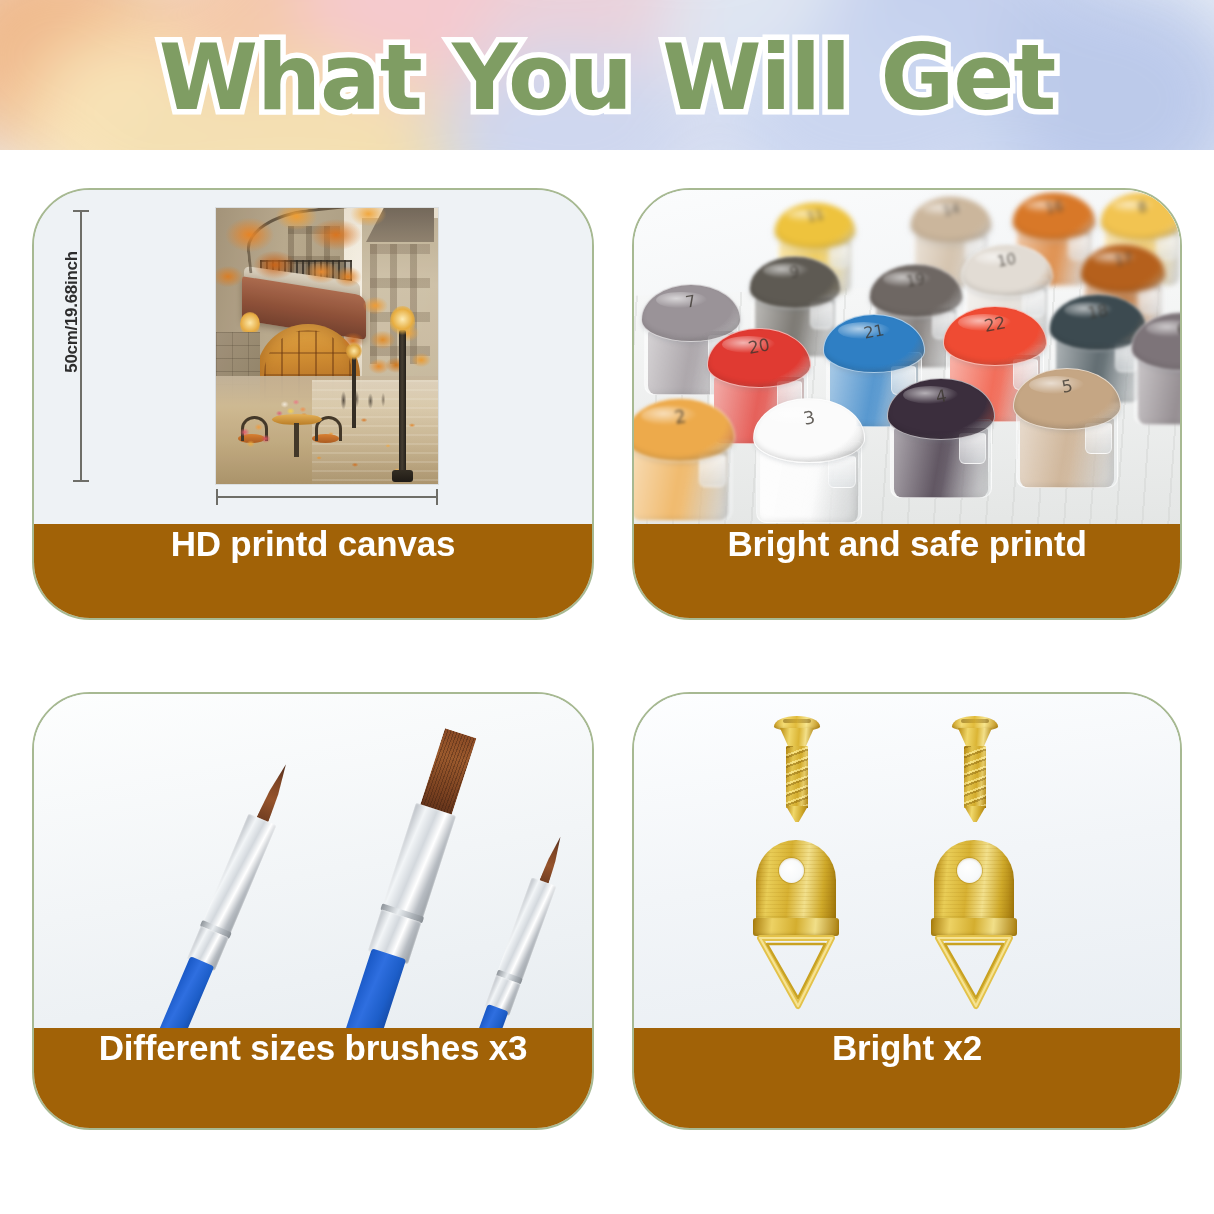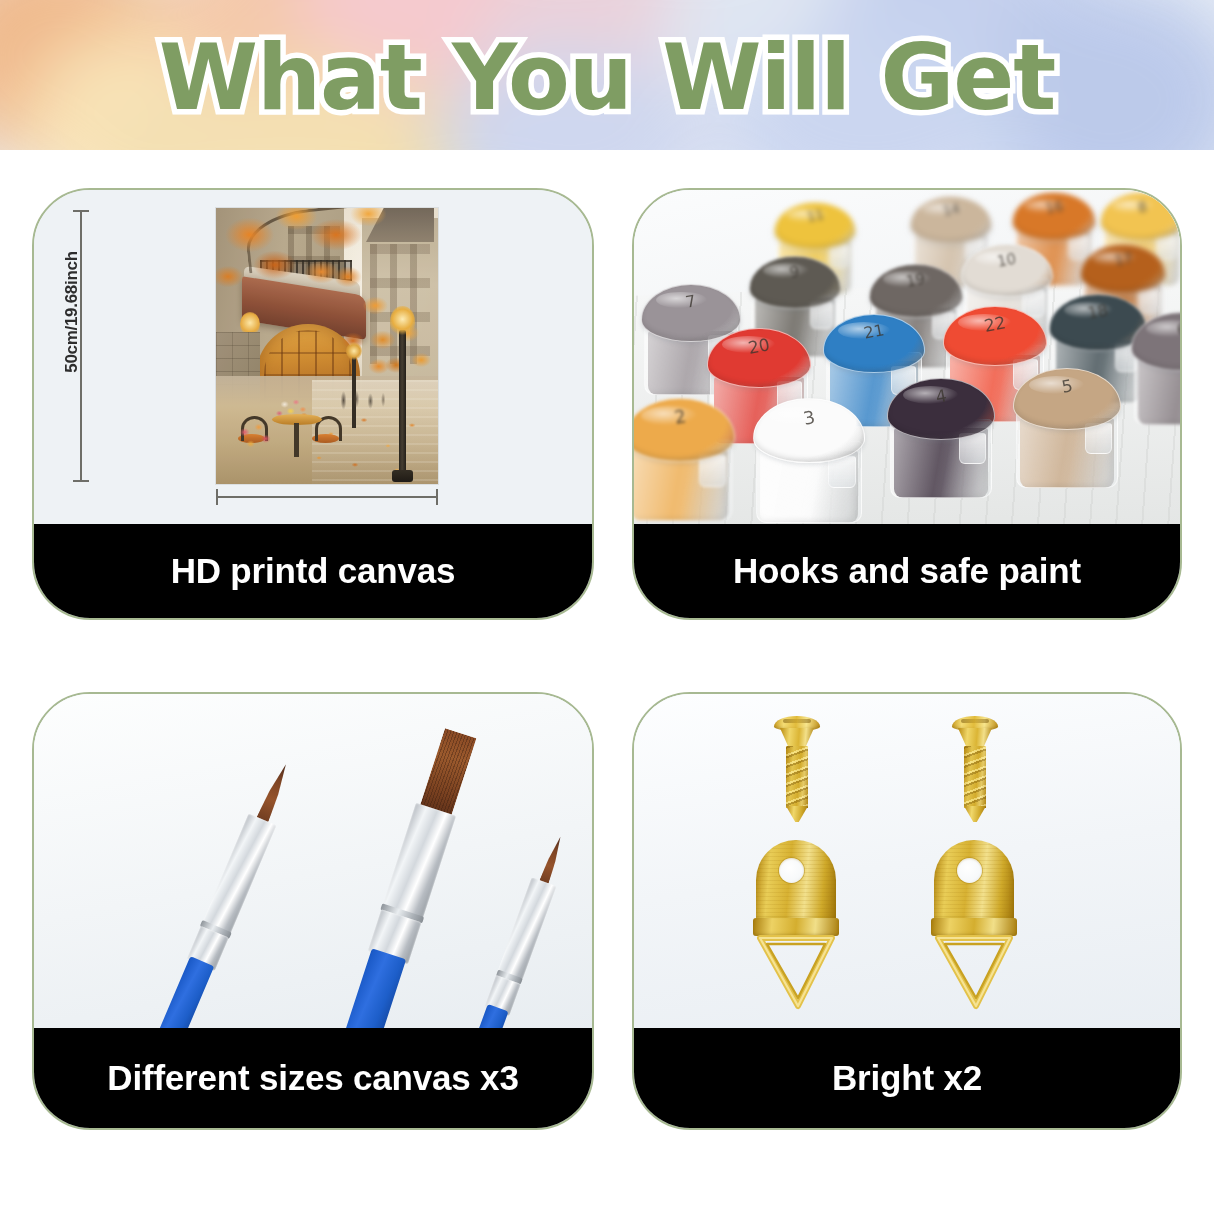--- a/index.html
+++ b/index.html
@@ -86,23 +86,22 @@
     position: absolute;
     left: 0; top: 0;
     width: 100%;
     background: #eef2f5;
     overflow: hidden;
   }
   .card-label {
     position: absolute;
     left: 0; bottom: 0;
     width: 100%;
-    background: #000000;
+    background: #a16207;
     display: flex;
-    align-items: center;
     justify-content: center;
   }
   .card-label-text {
     color: #ffffff;
     font-size: 35px;
     font-weight: bold;
     letter-spacing: -0.2px;
     white-space: nowrap;
     text-align: center;
   }
@@ -780,21 +779,21 @@
             <div class="jar"></div>
             <div class="tab"></div>
             <div class="lid" style="background: radial-gradient(at 38% 34%, rgb(251, 251, 251) 0%, rgb(251, 251, 251) 62%, rgba(0, 0, 0, 0.2) 100%);">
               <div class="lid-hi"></div>
               <div class="num" style="font-size: 18px;">3</div>
             </div>
           </div>
         </div>
     </div>
     <div class="card-label">
-      <span class="card-label-text">Hooks and safe paint</span>
+      <span class="card-label-text">Bright and safe printd</span>
     </div>
   </div>
 
   <div class="card" id="card-brushes">
     <div class="card-photo">
       <div class="brush-stage">
 
         <div class="brush" style="left:110px; top:44px; width:26px; height:330px; transform:rotate(23deg);">
           <div class="bristle-round" style="top:0; width:13px; height:64px;"></div>
           <div class="ferrule" style="top:60px; height:124px;"></div>
@@ -815,21 +814,21 @@
           <div class="bristle-round" style="top:0; width:10px; height:52px;"></div>
           <div class="ferrule" style="top:48px; height:104px;"></div>
           <div class="crimp" style="top:146px;"></div>
           <div class="ferrule" style="top:152px; height:34px;"></div>
           <div class="handle" style="top:182px; height:62px;"></div>
         </div>
 
       </div>
     </div>
     <div class="card-label">
-      <span class="card-label-text">Different sizes canvas x3</span>
+      <span class="card-label-text">Different sizes brushes x3</span>
     </div>
   </div>
 
   <div class="card" id="card-hooks">
     <div class="card-photo">
       <div class="hook-stage">
 
         <div class="screw" style="left:140px; top:22px;">
           <div class="head"></div>
             <div class="head-slot"></div>

